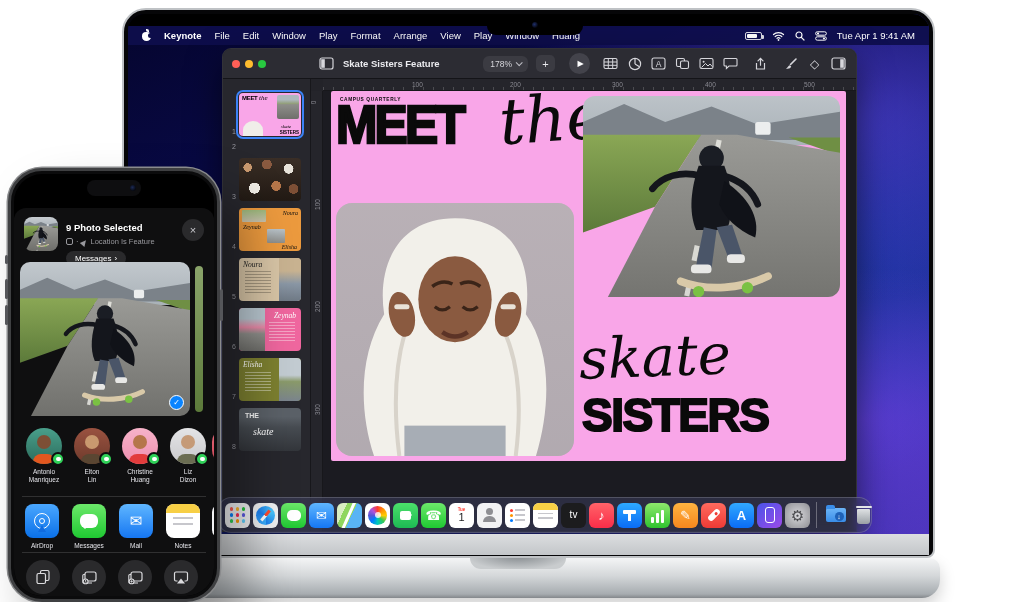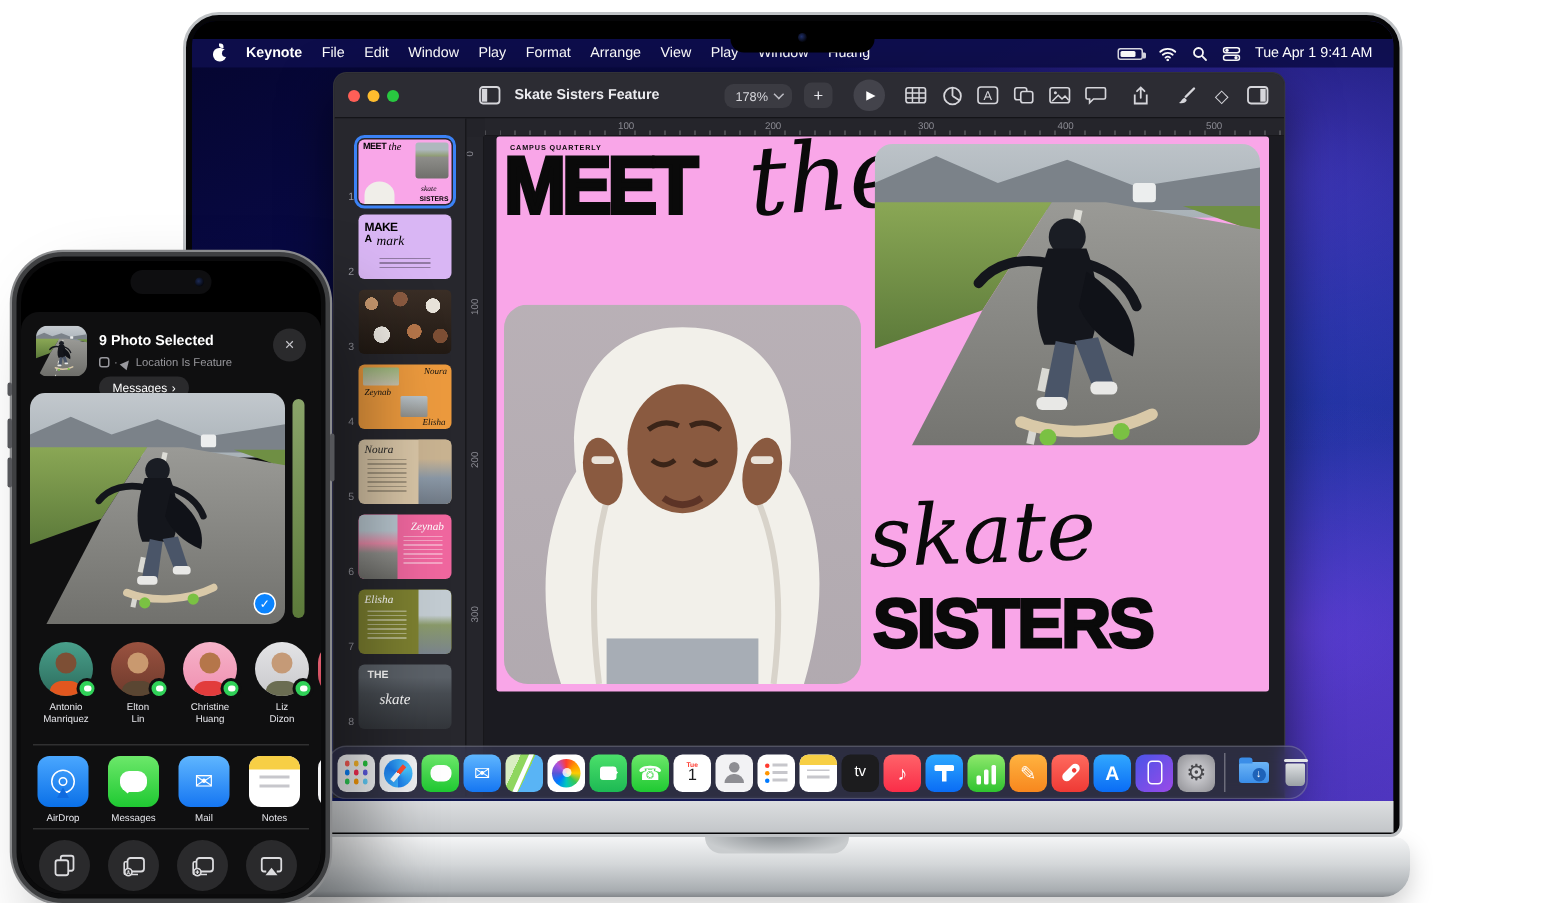--- a/index.html
+++ b/index.html
@@ -516,26 +516,20 @@
             <span class="m-photo1"></span>
             <span class="m-meet">MEET</span>
             <span class="m-the mini-ser">the</span>
             <span class="m-hijab"></span>
             <span class="m-skate mini-ser">skate</span>
             <span class="m-sisters">SISTERS</span>
           </span>
         </div>
         <div class="th-row">
           <span class="th-num">2</span>
-          <span class="thumb mini-lilac">
-            <span class="m-make">MAKE</span>
-            <span class="m-a">A</span>
-            <span class="m-mark mini-ser">mark</span>
-            <span class="m-lines"></span>
-          </span>
         </div>
         <div class="th-row">
           <span class="th-num">3</span>
           <span class="thumb mini-faces"></span>
         </div>
         <div class="th-row">
           <span class="th-num">4</span>
           <span class="thumb mini-orange">
             <span class="m-ph2"></span>
             <span class="m-ph3"></span>

